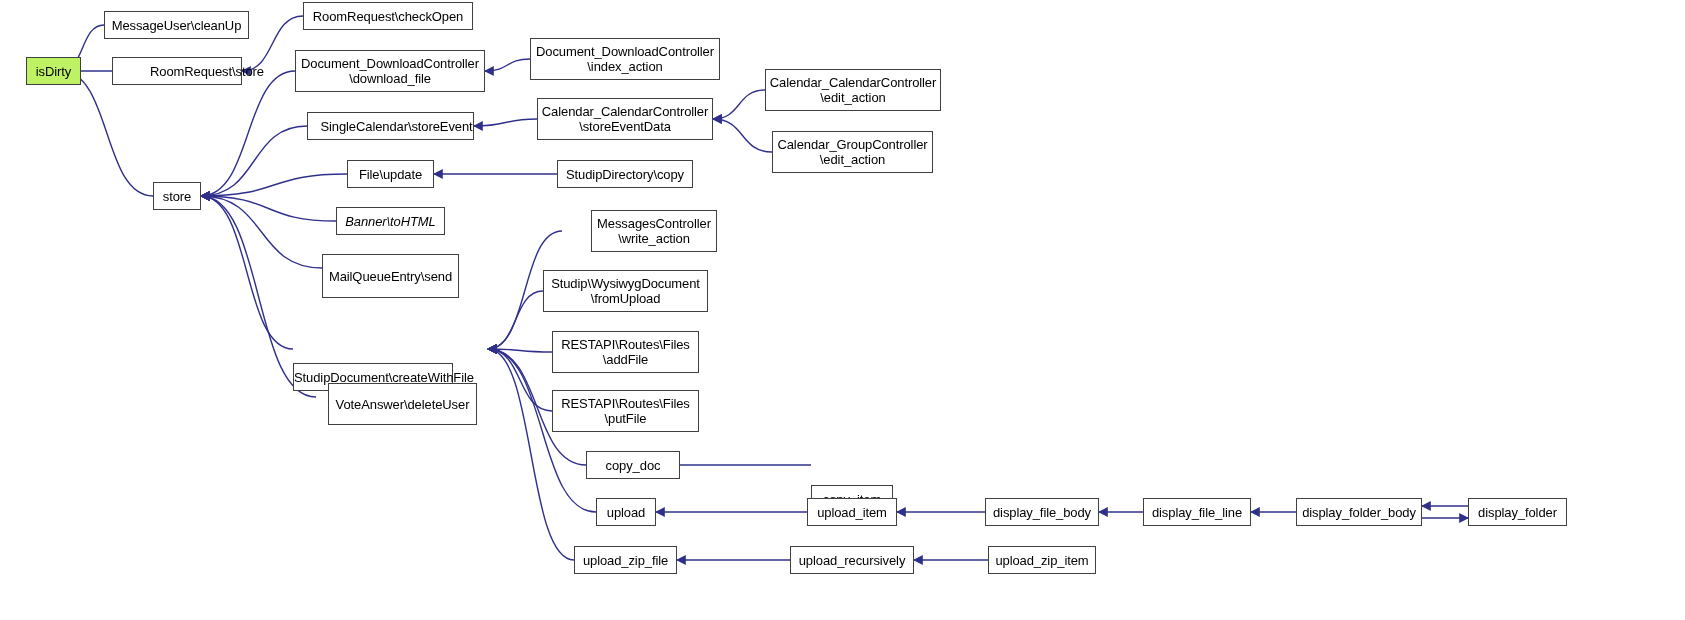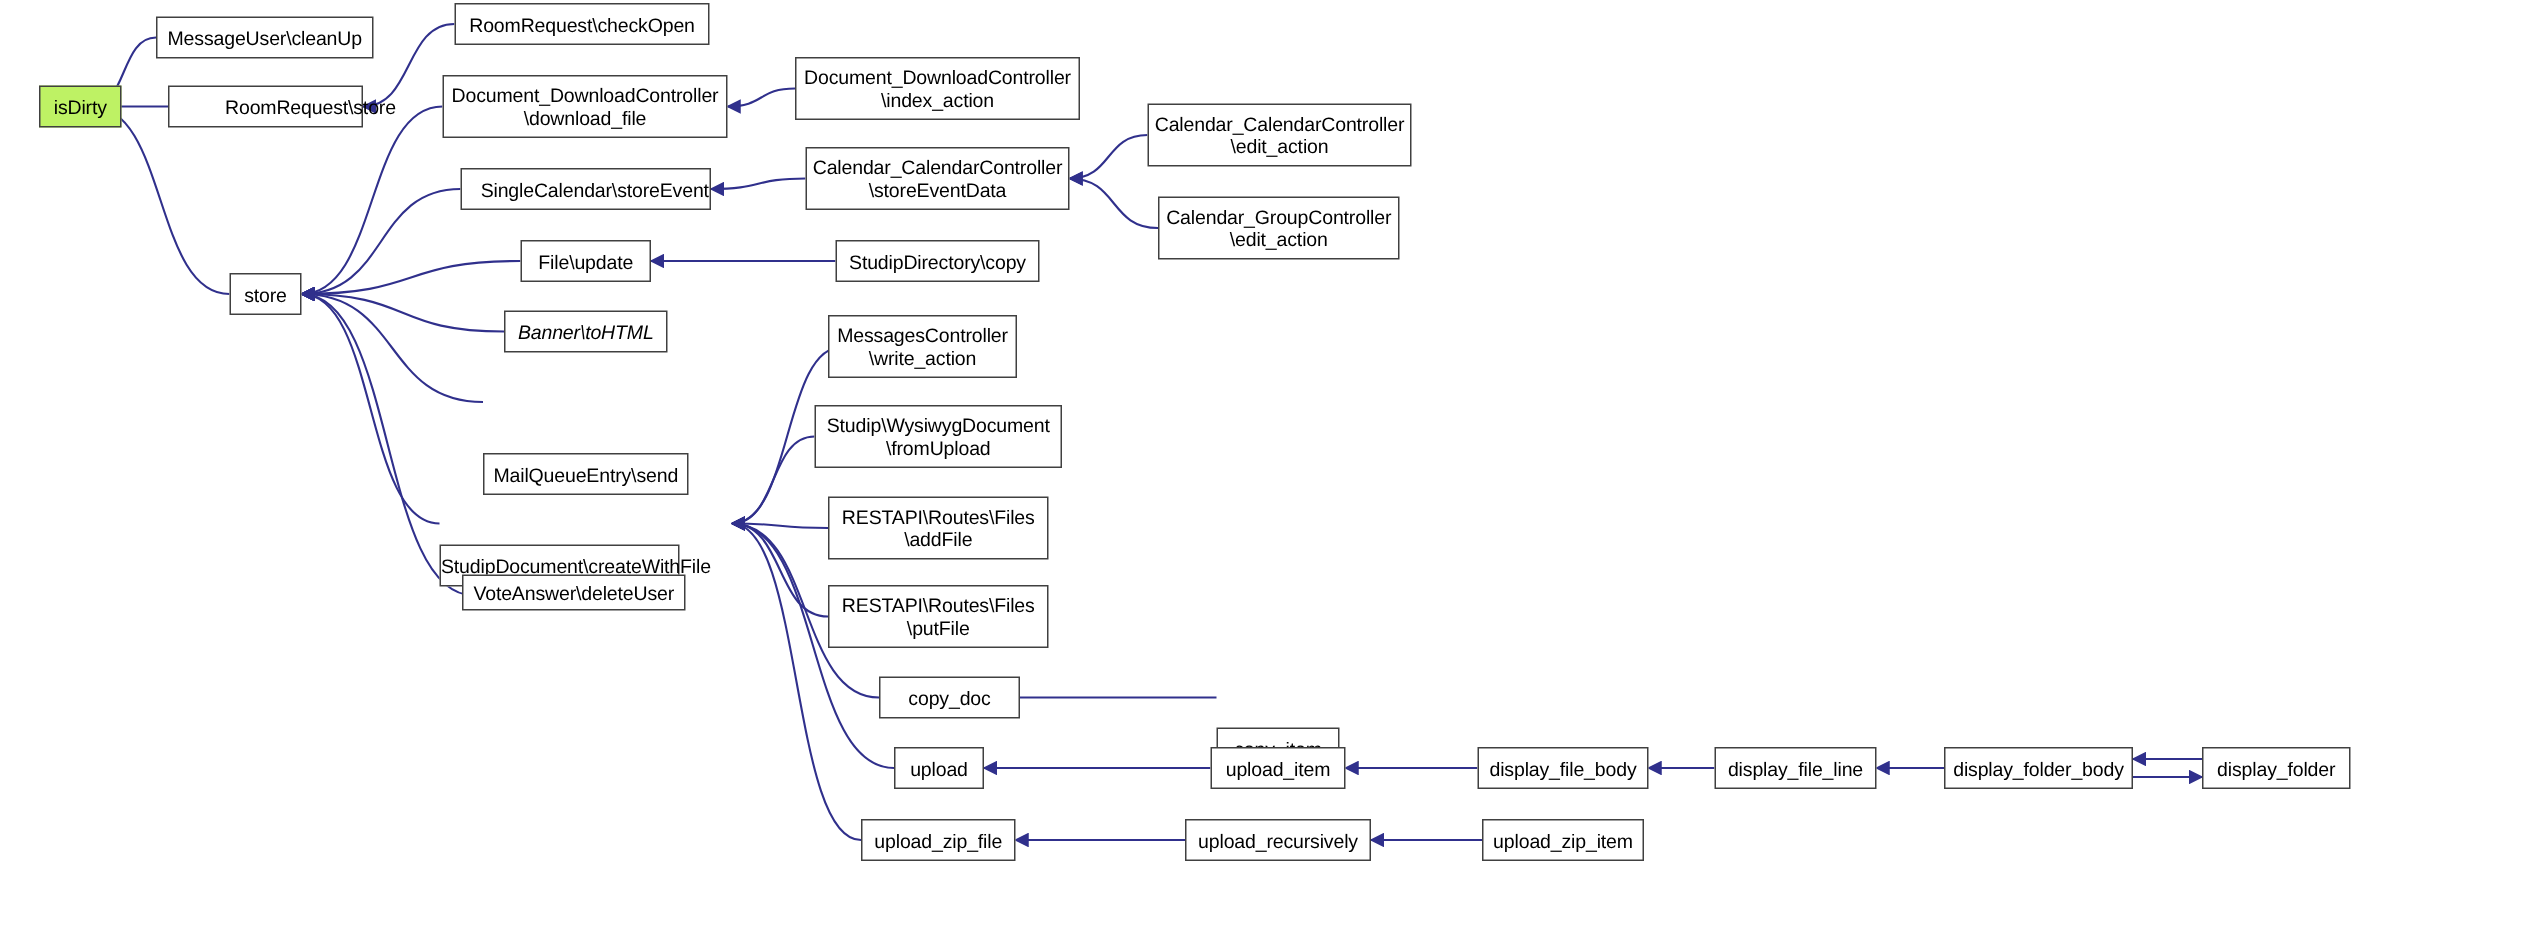--- a/index.html
+++ b/index.html
@@ -75,29 +75,29 @@
       <div class="node focus" style="left: 6px; top: 57px; width: 55px; height: 28px;"><span class="lbl">isDirty</span></div>
       <div class="node" style="left: 104px; top: 11px; width: 145px; height: 28px;"><span class="lbl">MessageUser\cleanUp</span></div>
       <div class="node" style="left: 112px; top: 57px; width: 130px; height: 28px; padding-left: 37px;"><span class="lbl">RoomRequest\store</span></div>
       <div class="node" style="left: 303px; top: 2px; width: 170px; height: 28px;"><span class="lbl">RoomRequest\checkOpen</span></div>
       <div class="node" style="left: 153px; top: 182px; width: 48px; height: 28px;"><span class="lbl">store</span></div>
       <div class="node" style="left: 295px; top: 50px; width: 190px; height: 42px;"><span class="lbl">Document_DownloadController
 \download_file</span></div>
       <div class="node" style="left: 307px; top: 112px; width: 167px; height: 28px; padding-left: 12px;"><span class="lbl">SingleCalendar\storeEvent</span></div>
       <div class="node" style="left: 347px; top: 160px; width: 87px; height: 28px;"><span class="lbl">File\update</span></div>
       <div class="node" style="left: 336px; top: 207px; width: 109px; height: 28px; font-style: italic;"><span class="lbl">Banner\toHTML</span></div>
-      <div class="node" style="left: 322px; top: 254px; width: 137px; height: 28px; margin-top: 48px;"><span class="lbl">MailQueueEntry\send</span></div>
+      <div class="node" style="left: 322px; top: 254px; width: 137px; height: 44px;"><span class="lbl">MailQueueEntry\send</span></div>
       <div class="node" style="left: 293px; top: 335px; width: 160px; height: 28px; margin-top: 28px;"><span class="lbl">StudipDocument\createWithFile</span></div>
-      <div class="node" style="left: 308px; top: 383px; width: 149px; height: 24px;"><span class="lbl">VoteAnswer\deleteUser</span></div>
+      <div class="node" style="left: 328px; top: 383px; width: 149px; height: 42px;"><span class="lbl">VoteAnswer\deleteUser</span></div>
       <div class="node" style="left: 530px; top: 38px; width: 190px; height: 42px;"><span class="lbl">Document_DownloadController
 \index_action</span></div>
       <div class="node" style="left: 537px; top: 98px; width: 176px; height: 42px;"><span class="lbl">Calendar_CalendarController
 \storeEventData</span></div>
       <div class="node" style="left: 557px; top: 160px; width: 136px; height: 28px;"><span class="lbl">StudipDirectory\copy</span></div>
-      <div class="node" style="left: 552px; top: 210px; width: 126px; height: 42px;"><span class="lbl">MessagesController
+      <div class="node" style="left: 591px; top: 210px; width: 126px; height: 42px;"><span class="lbl">MessagesController
 \write_action</span></div>
       <div class="node" style="left: 543px; top: 270px; width: 165px; height: 42px;"><span class="lbl">Studip\WysiwygDocument
 \fromUpload</span></div>
       <div class="node" style="left: 552px; top: 331px; width: 147px; height: 42px;"><span class="lbl">RESTAPI\Routes\Files
 \addFile</span></div>
       <div class="node" style="left: 552px; top: 390px; width: 147px; height: 42px;"><span class="lbl">RESTAPI\Routes\Files
 \putFile</span></div>
       <div class="node" style="left: 586px; top: 451px; width: 94px; height: 28px;"><span class="lbl">copy_doc</span></div>
       <div class="node" style="left: 596px; top: 498px; width: 60px; height: 28px;"><span class="lbl">upload</span></div>
       <div class="node" style="left: 574px; top: 546px; width: 103px; height: 28px;"><span class="lbl">upload_zip_file</span></div>

